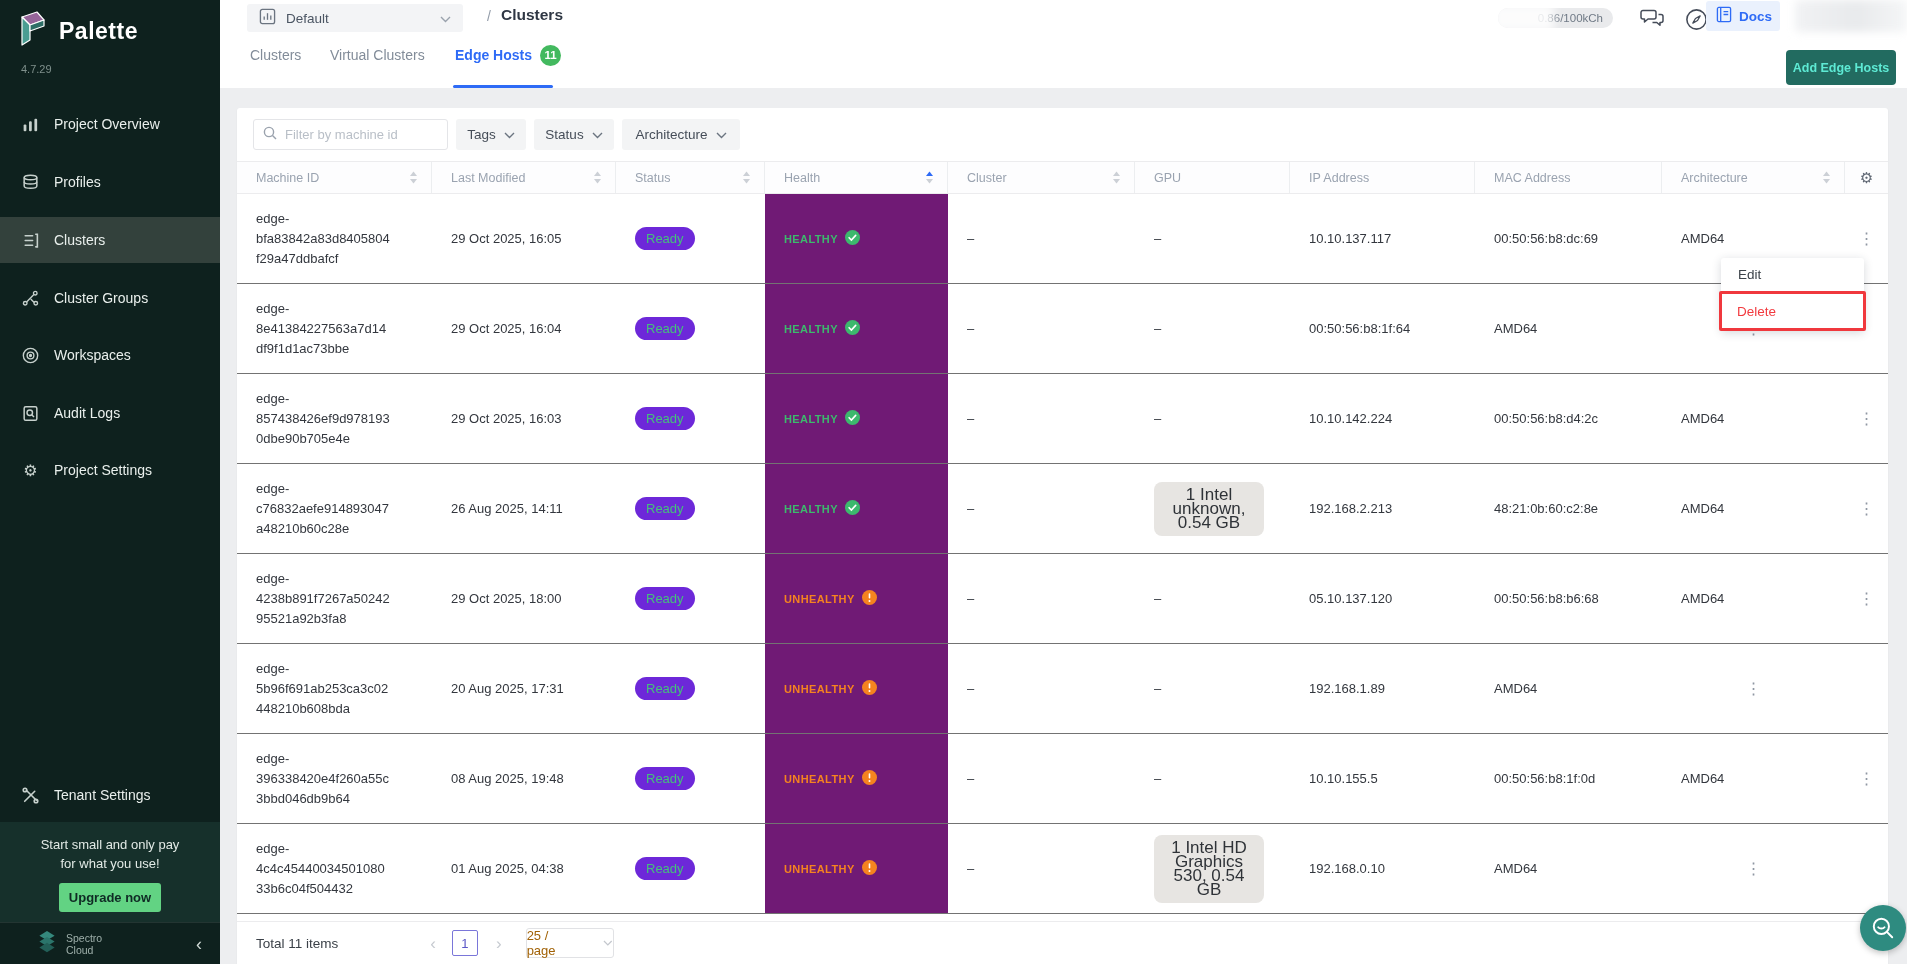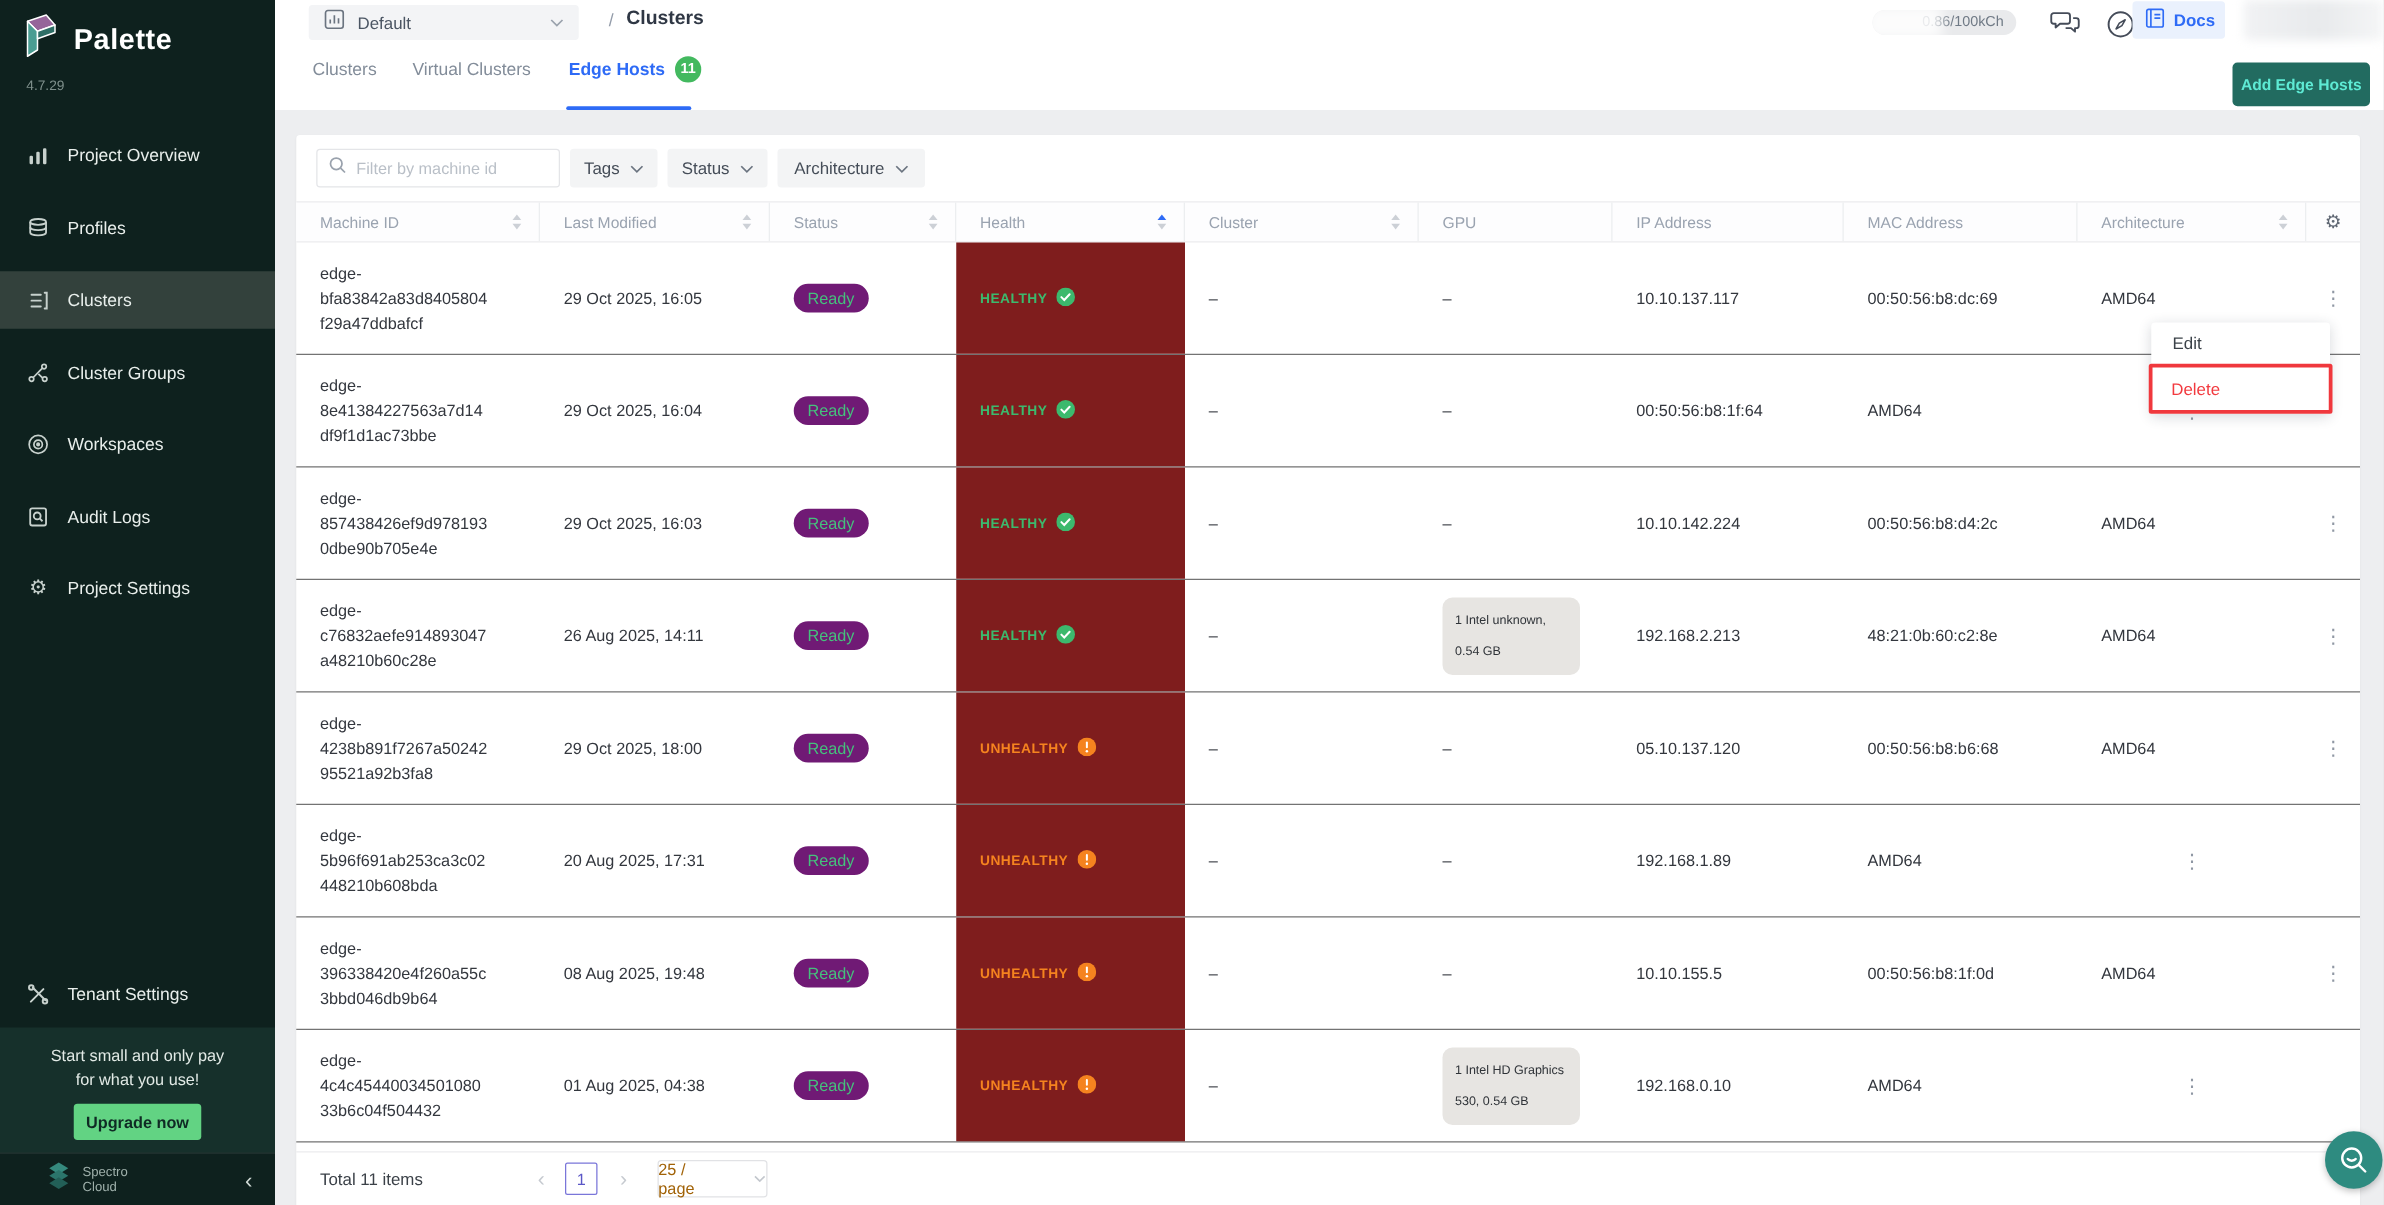--- a/index.html
+++ b/index.html
@@ -52,25 +52,25 @@
   .filter-btn{ position:absolute; top:11px; height:31px; background:#f3f4f5; border:none; border-radius:3px; font-size:13.5px; color:#454d58; display:flex; align-items:center; justify-content:center; gap:8px; cursor:pointer; font-family:"Liberation Sans",sans-serif; }
   .t-row{ display:grid; grid-template-columns:195px 184px 149px 183px 187px 155px 185px 187px 183px 43px; }
   .t-head{ position:absolute; left:0; top:53px; width:100%; height:33px; border-top:1px solid #ececee; border-bottom:1px solid #ececee; background:#fdfdfe; }
   .h-cell{ display:flex; align-items:center; padding:0 13px 0 19px; border-right:1px solid #eceef0; font-size:12.5px; color:#9aa3b0; }
   .h-cell:last-child{ border-right:none; justify-content:center; padding:0; }
   .h-sort{ margin-left:auto; display:inline-flex; }
   .gear-btn{ font-size:15px; color:#5f6773; cursor:pointer; line-height:1; }
   .t-body{ position:absolute; left:0; top:86px; width:100%; }
   .b-row{ height:90px; border-bottom:1px solid #737373; }
   .b-cell{ display:flex; align-items:center; padding:0 14px 0 19px; font-size:13px; color:#33373e; }
-  .cell-health{ background:#7f1d1d; gap:7px; }
+  .cell-health{ background:#701a75; gap:7px; }
   .machine-id{ line-height:20px; overflow-wrap:anywhere; padding-right:28px; }
-  .status-pill{ display:inline-block; padding:4px 11px; border-radius:12px; background:#701a75; color:#45c07c; font-size:13px; }
+  .status-pill{ display:inline-block; padding:4px 11px; border-radius:12px; background:#6d28d9; color:#45c07c; font-size:13px; }
   .health-label{ font-size:11px; font-weight:700; letter-spacing:.4px; }
-  .gpu-badge{ background:#e7e5e2; border-radius:8px; padding:6px 10px; font-size:10px; line-height:25px; color:#2f3338; max-width:110px; }
+  .gpu-badge{ background:#e7e5e2; border-radius:8px; padding:6px 10px; font-size:17px; line-height:14px; color:#2f3338; max-width:110px;text-align:center; }
   .kebab{ width:100%; text-align:center; color:#8f97a3; font-size:16px; cursor:pointer; }
 
   
   .pagination{ position:absolute; left:0; top:813px; width:100%; height:43px; border-top:1px solid #ececee; display:flex; align-items:center; }
   .pg-total{ margin-left:19px; font-size:13.5px; color:#3b4148; }
   .pg-arrow{ font-size:17px; color:#c6cad0; cursor:pointer; line-height:1; }
   .pg-prev{ margin-left:92px; }
   .pg-page{ margin-left:16px; width:26px; height:26px; border:1px solid #7a76d9; border-radius:2px; color:#5b57c7; font-size:13px; display:flex; align-items:center; justify-content:center; cursor:pointer; }
   .pg-next{ margin-left:18px; }
   .pg-size{ margin-left:24px; width:88px; height:30px; border:1px solid #e1e2e5; border-radius:3px; font-size:13px; color:#a16207; display:flex; align-items:center; justify-content:flex-start; gap:24px; cursor:pointer; background:#fff; }

